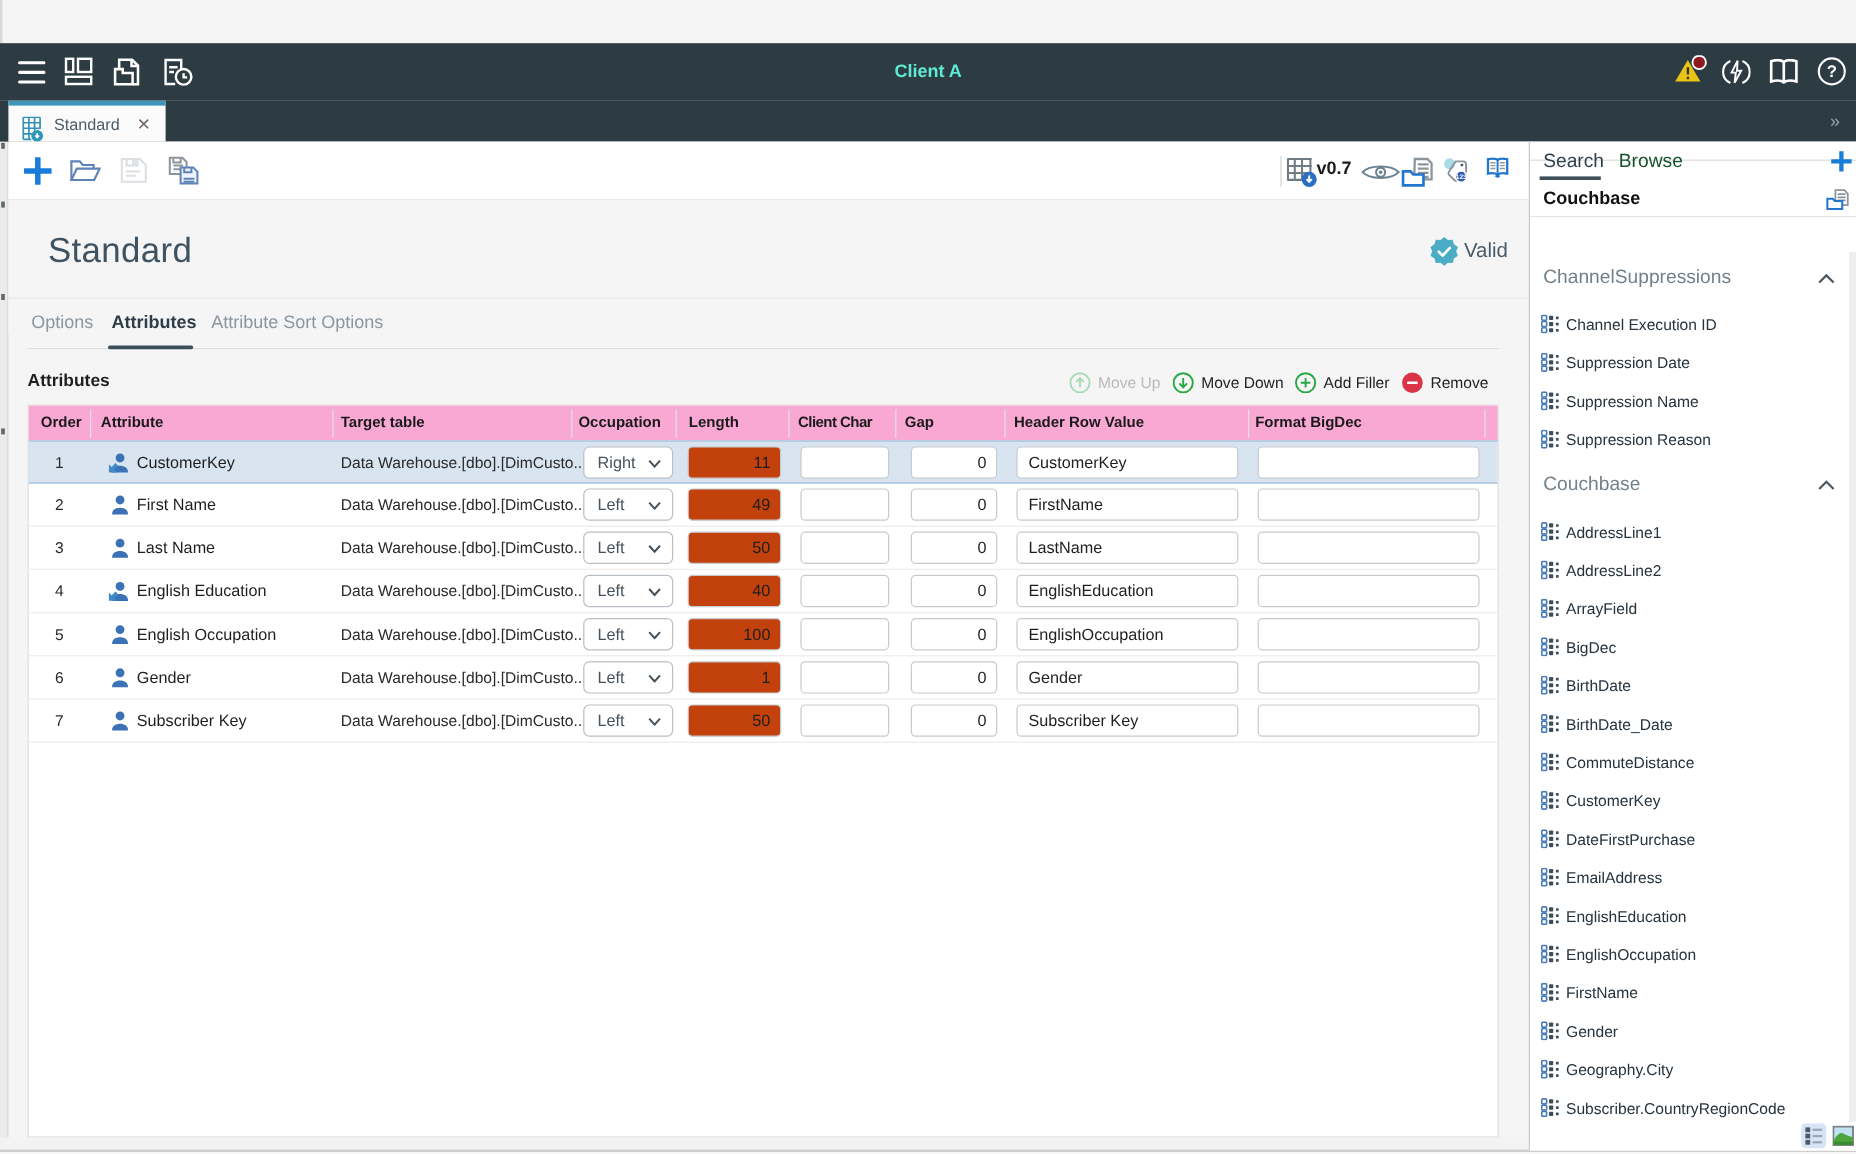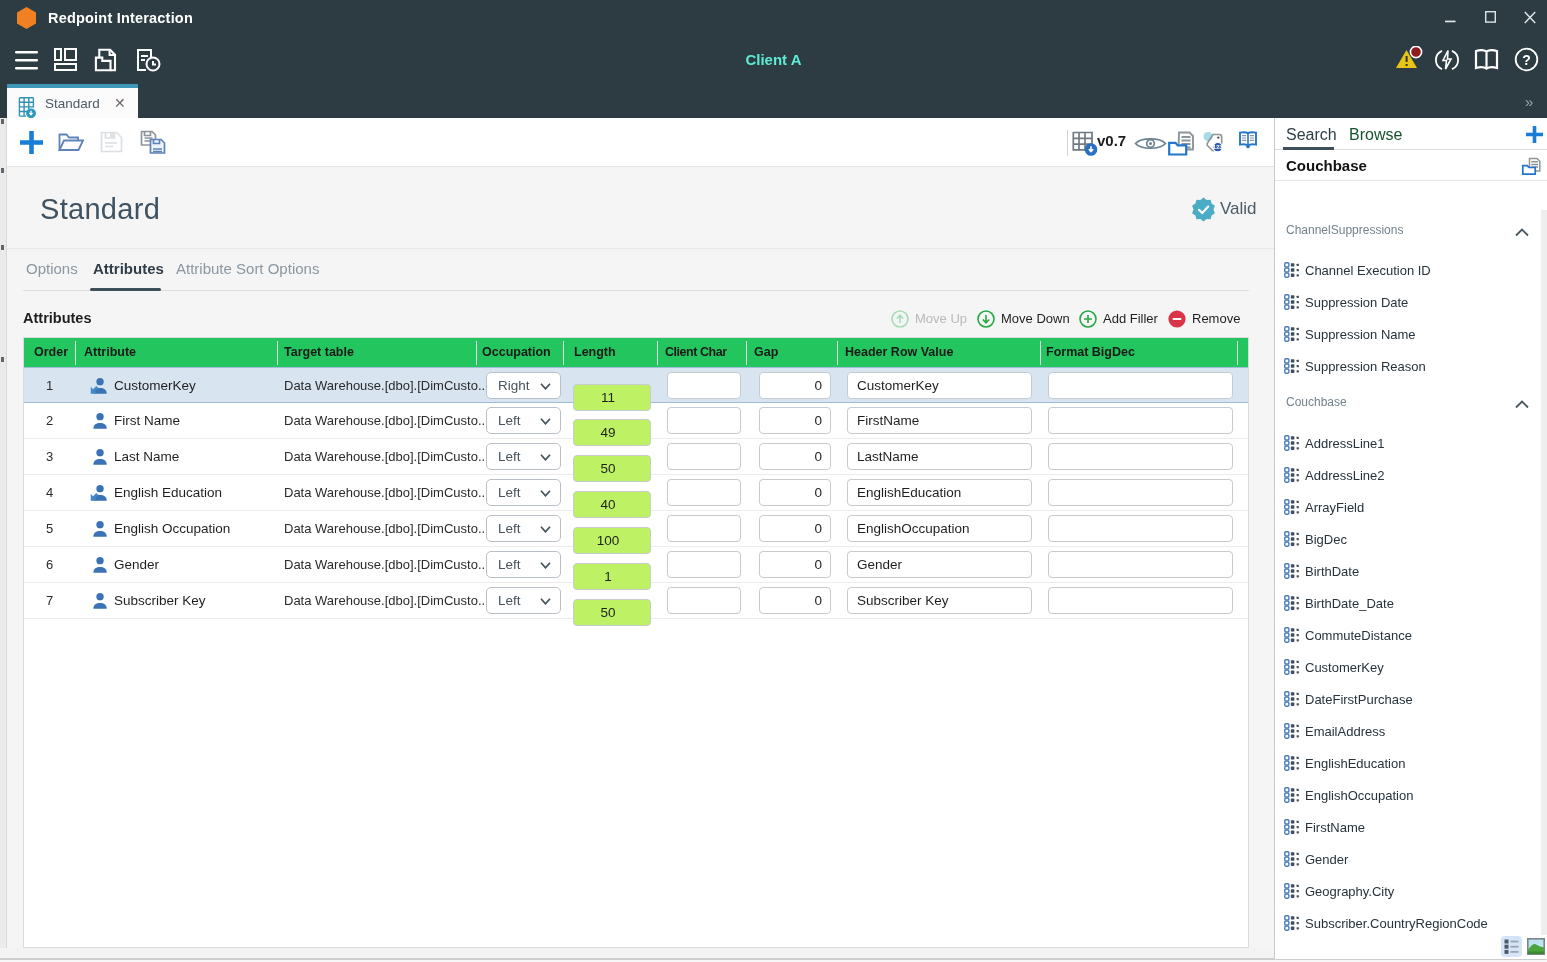--- a/index.html
+++ b/index.html
@@ -31,75 +31,60 @@
 #stab2{color:#2e3d48;font-weight:700}
 #stabul{position:absolute;left:83px;top:39px;width:71px;height:3px;background:#3d4f5a;border-radius:2px}
 
 #attrbar{position:absolute;left:7px;top:295px;width:1267px;height:42px}
 #attrbar .ttl{position:absolute;left:16px;top:15px;font-size:14.5px;font-weight:700;color:#1f1f1f}
 .abtn{position:absolute;top:16px;height:20px;font-size:13px;color:#1f1f1f}
 
 #tbl{position:absolute;left:23px;top:337px;width:1226px;height:611px;background:#fff;border:1px solid #dcdcdc}
 .hcell{position:absolute;top:0;height:29px;line-height:29px;font-size:12.5px;font-weight:700;color:#1a1a1a}
 .hdiv{position:absolute;top:3px;height:24px;width:1px;background:#e0e0e0}
-#hrow{position:absolute;left:0;top:0;width:1224px;height:29px;background:#22c55e}
+#hrow{position:absolute;left:0;top:0;width:1224px;height:29px;background:#f9a8d4}
 .row{position:absolute;left:0;width:1224px;height:36px;border-bottom:1px solid #ececec}
 .row.sel{background:#d8e5f1;border-top:1px solid #9fbdd8;border-bottom:1px solid #9fbdd8}
 .ord{position:absolute;left:0;width:51px;text-align:center;top:10px;font-size:13px;color:#2a2a2a}
 .aname{position:absolute;left:90px;top:10px;font-size:13.5px;color:#1f1f1f}
 .ttable{position:absolute;left:260px;top:10px;font-size:13px;color:#2a2a2a}
 .ddl{position:absolute;left:462px;top:4px;width:75px;height:27px;background:#fff;border:1px solid #b9bfc6;border-radius:5px;font-size:13.5px;color:#47525c;line-height:25px;padding-left:11px}
-.num{position:absolute;left:549px;top:16px;width:78px;height:27px;background:#bef264;border:1px solid #c6cbd0;border-radius:4px;font-size:13.5px;color:#1f1f1f;line-height:25px;text-align:center;padding-right:8px}
+.num{position:absolute;left:549px;top:4px;width:78px;height:27px;background:#c2410c;border:1px solid #c6cbd0;border-radius:4px;font-size:13.5px;color:#1f1f1f;line-height:25px;text-align:right;padding-right:8px}
 .pad{position:absolute;left:643px;top:4px;width:74px;height:27px;background:#fff;border:1px solid #c6cbd0;border-radius:4px}
 .gap{position:absolute;left:735px;top:4px;width:72px;height:27px;background:#fff;border:1px solid #c6cbd0;border-radius:4px;font-size:13.5px;color:#1f1f1f;line-height:25px;text-align:right;padding-right:8px}
 .hval{position:absolute;left:823px;top:4px;width:185px;height:27px;background:#fff;border:1px solid #c6cbd0;border-radius:4px;font-size:13.5px;color:#1f1f1f;line-height:25px;padding-left:9px}
 .fmt{position:absolute;left:1024px;top:4px;width:185px;height:27px;background:#fff;border:1px solid #c6cbd0;border-radius:4px}
 .picon{position:absolute;left:66px;top:9px;width:18px;height:18px}
 
 #bstrip{position:absolute;left:0;top:948px;width:1547px;height:14px;background:#f3f3f3}
 #bline{position:absolute;left:0;top:958px;width:1547px;height:2px;background:#cdcdcd}
 
 #rpanel{position:absolute;left:1274px;top:118px;width:273px;height:841px;background:#fff;border-left:1px solid #c9c9c9}
-#rtabs{position:absolute;left:0;top:0;width:272px;height:32px;border-bottom:1px solid #dcdcdc}
+#rtabs{position:absolute;left:0;top:0;width:272px;height:16px;border-bottom:1px solid #dcdcdc}
 #rsearch{position:absolute;left:11px;top:8px;font-size:16px;color:#2e404a}
 #rbrowse{position:absolute;left:74px;top:8px;font-size:16px;color:#14532d}
 #rsul{position:absolute;left:8px;top:29px;width:51px;height:3px;background:#3d4f5a}
 #rcouch{position:absolute;left:0;top:32px;width:272px;height:31px;border-bottom:1px solid #e6e6e6}
 #rcouch .t{position:absolute;left:11px;top:7px;font-size:15px;font-weight:700;color:#111}
 #rsrchrow{position:absolute;left:0;top:63px;width:272px;height:29px;border-bottom:1px solid #dcdcdc}
 #rsrchrow .ph{position:absolute;left:11px;top:8px;font-size:14px;color:#9aa5ad}
 #rlist{position:absolute;left:0;top:92px;width:272px;height:749px}
-.sect{position:absolute;left:11px;font-size:12px;color:#72828c}
+.sect{position:absolute;left:11px;font-size:16px;color:#72828c}
 .itm{position:absolute;left:30px;font-size:13px;color:#26333c}
 .iicon{position:absolute;left:9px;width:16px;height:16px}
 #rscroll{position:absolute;left:266px;top:92px;width:6px;height:725px;background:#eeeeee}
 </style></head>
 <body>
 <div id="app">
   <div id="sliver"></div>
     <div class="abs" style="left:1px;top:119px;width:3px;height:5px;background:#5f676c"></div>
     <div class="abs" style="left:1px;top:168px;width:3px;height:5px;background:#5f676c"></div>
     <div class="abs" style="left:1px;top:245px;width:3px;height:5px;background:#5f676c"></div>
     <div class="abs" style="left:1px;top:357px;width:3px;height:5px;background:#5f676c"></div>
     <div class="abs" style="left:0;top:0;width:2px;height:84px;background:#d9d9d9"></div>
-  <div id="titlebar">
-    <svg class="abs" style="left:17px;top:7px" width="19" height="22" viewBox="0 0 19 22">
-        <polygon points="9.5,0 19,5.5 19,16.5 9.5,22 0,16.5 0,5.5" fill="#f08021"></polygon>
-      </svg>
-    <div id="apptitle">Redpoint Interaction</div>
-    <svg class="abs" style="left:1445px;top:20px" width="11" height="3" viewBox="0 0 11 3">
-        <rect width="10.5" height="1.7" y="0.6" fill="#dfe5e7"></rect>
-      </svg>
-    <svg class="abs" style="left:1485px;top:11px" width="11" height="12" viewBox="0 0 11 12">
-        <rect x="0.7" y="0.7" width="9.6" height="10.4" fill="none" stroke="#dfe5e7" stroke-width="1.4"></rect>
-      </svg>
-    <svg class="abs" style="left:1524px;top:11px" width="12" height="13" viewBox="0 0 12 13">
-        <path d="M0.8 1 L11.2 12 M11.2 1 L0.8 12" stroke="#dfe5e7" stroke-width="1.5"></path>
-      </svg>
-  </div>
   <div id="appbar">
     <svg class="abs" style="left:15px;top:14px" width="23" height="21" viewBox="0 0 23 21">
         <g fill="#fff">
           <rect y="1" width="23" height="2.6" rx="1.3"></rect>
           <rect y="9" width="23" height="2.6" rx="1.3"></rect>
           <rect y="17" width="23" height="2.6" rx="1.3"></rect>
         </g>
       </svg>
     <svg class="abs" style="left:53px;top:11px" width="25" height="25" viewBox="0 0 25 25">
         <g fill="none" stroke="#fff" stroke-width="2">

